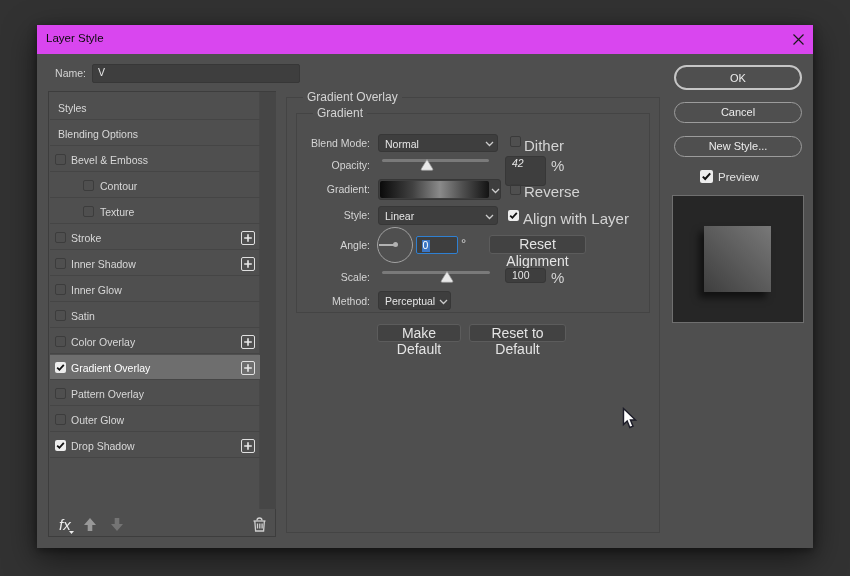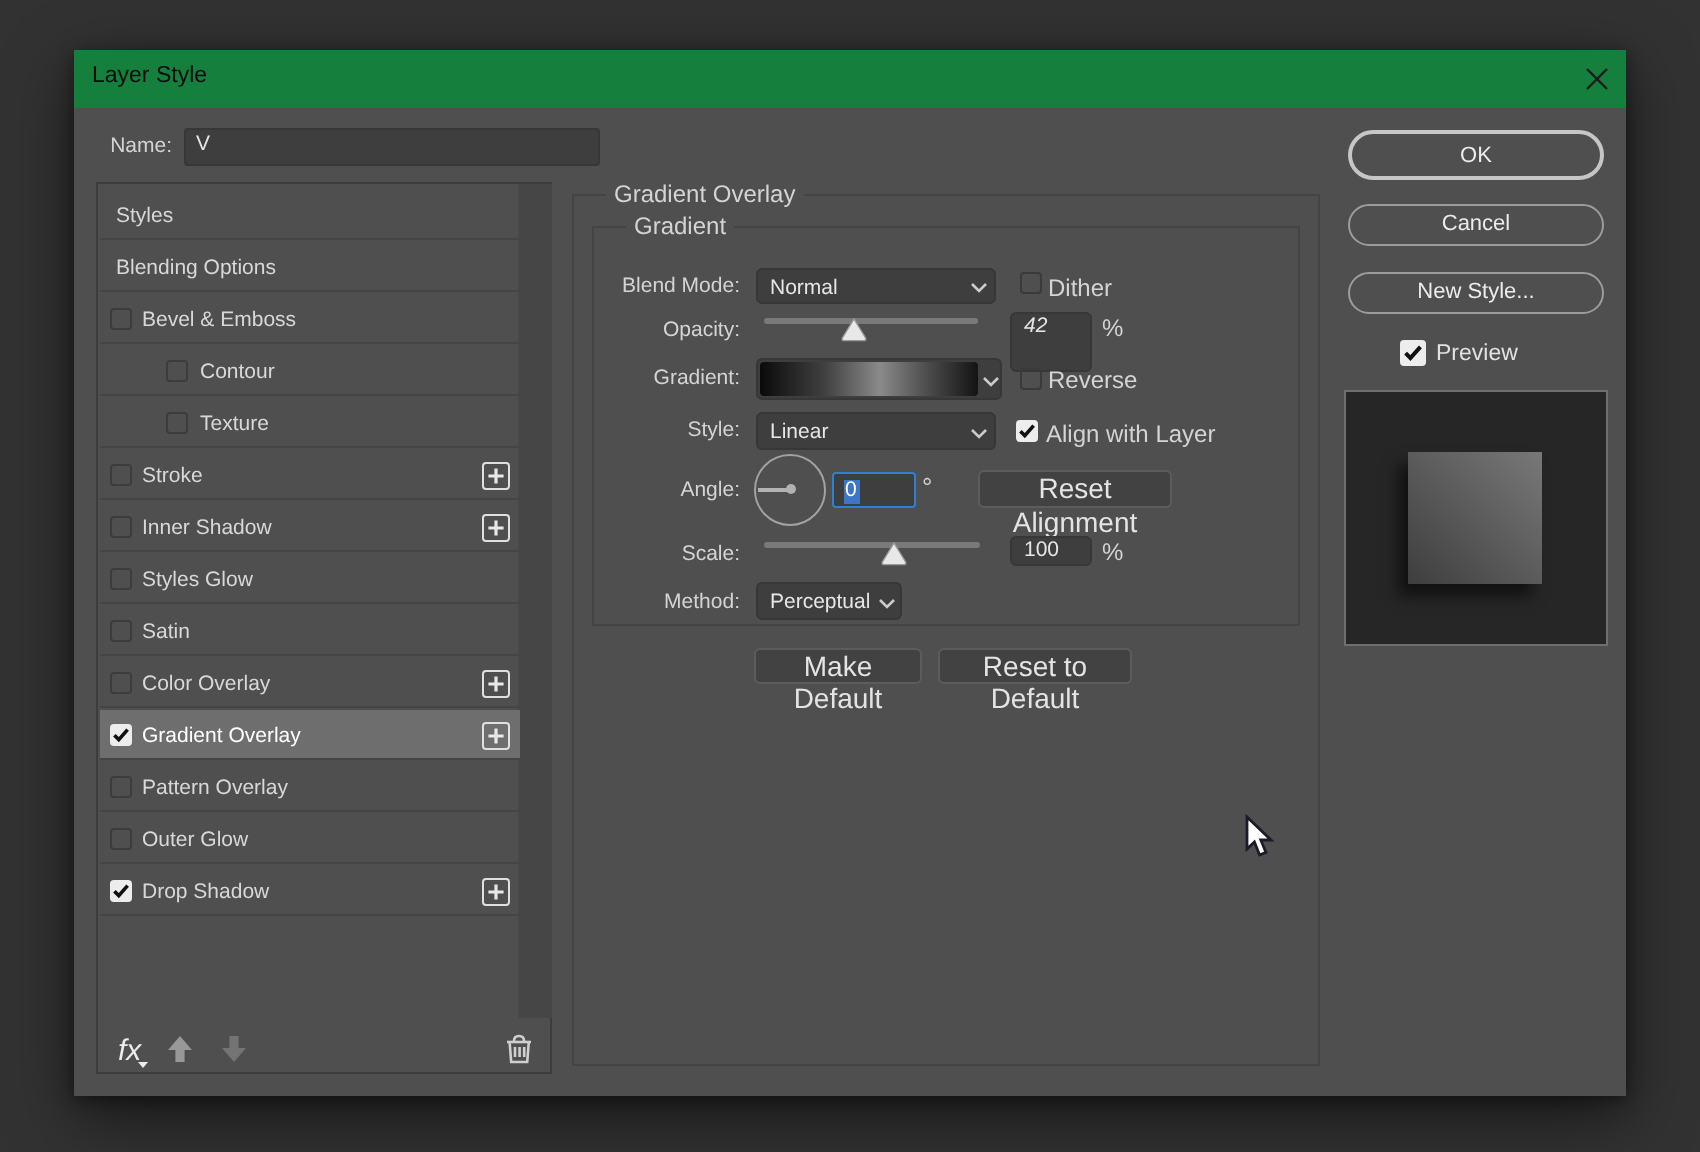--- a/index.html
+++ b/index.html
@@ -1,23 +1,23 @@
 <!DOCTYPE html>
 <html><head>
 <meta charset="utf-8">
 <style>
   * { margin:0; padding:0; box-sizing:border-box; }
   html,body { width:850px; height:576px; overflow:hidden; background:#323232;
     font-family:"Liberation Sans", sans-serif; }
   .abs { position:absolute; }
   #dlg { position:absolute; left:37px; top:25px; width:776px; height:523px;
     background:#4f4f4f; box-shadow: 0 10px 30px rgba(0,0,0,0.55), 0 2px 8px rgba(0,0,0,0.4); }
-  #titlebar { position:absolute; left:0; top:0; width:776px; height:29px; background:#15803d; }
+  #titlebar { position:absolute; left:0; top:0; width:776px; height:29px; background:#d946ef; }
   #titlebar .t { position:absolute; left:9px; top:7px; font-size:11.5px; color:#0c0c0c; }
-  .lbl { position:absolute; color:#d4d4d4; font-size:12px; white-space:nowrap; }
+  .lbl { position:absolute; color:#d4d4d4; font-size:15px; white-space:nowrap; }
   .rlbl { position:absolute; color:#d4d4d4; font-size:10.5px; text-align:right; white-space:nowrap; }
   .ctl { position:absolute; background:#3e3e3e; border:1px solid #373737; border-radius:3px; }
   .ctl .txt { position:absolute; left:6px; top:3px; color:#e6e6e6; font-size:10.5px; white-space:nowrap; }
   .btn { position:absolute; background:#424242; border:1px solid #5c5c5c; border-radius:3px;
     color:#e4e4e4; font-size:14px; text-align:center; }
   .pill { position:absolute; left:637px; width:128px; height:21px; border:1px solid #9c9c9c;
     border-radius:11px; color:#ececec; font-size:11px; text-align:center; line-height:19px; }
   .cb { position:absolute; width:11px; height:11px; border:1px solid #3a3a3a; border-radius:2px; }
   .cbchk { position:absolute; width:11px; height:11px; background:#ededed; border-radius:2px; }
   .grp { position:absolute; border:1px solid #444444; }
@@ -80,21 +80,21 @@
           <div class="cb" style="left:5px; top:7px; border-color:#3c3c3c;"></div>
           <div class="rt" style="left:21px;">Inner Shadow</div>
           <div class="plus">
             <svg width="12" height="12" viewBox="0 0 12 12">
               <path d="M6 2.2 V9.8 M2.2 6 H9.8" stroke="#e8e8e8" stroke-width="1.6"></path>
             </svg>
           </div>
         </div>
         <div class="row" style="top:182px;">
           <div class="cb" style="left:5px; top:7px; border-color:#3c3c3c;"></div>
-          <div class="rt" style="left:21px;">Styles Glow</div>
+          <div class="rt" style="left:21px;">Inner Glow</div>
         </div>
         <div class="row" style="top:208px;">
           <div class="cb" style="left:5px; top:7px; border-color:#3c3c3c;"></div>
           <div class="rt" style="left:21px;">Satin</div>
         </div>
         <div class="row" style="top:234px;">
           <div class="cb" style="left:5px; top:7px; border-color:#3c3c3c;"></div>
           <div class="rt" style="left:21px;">Color Overlay</div>
           <div class="plus">
             <svg width="12" height="12" viewBox="0 0 12 12">

